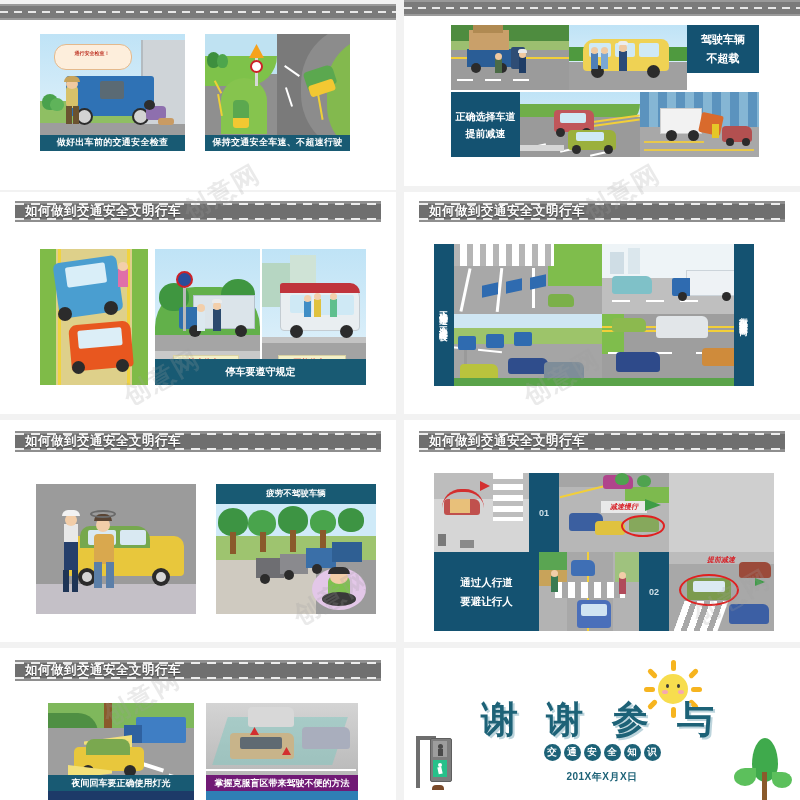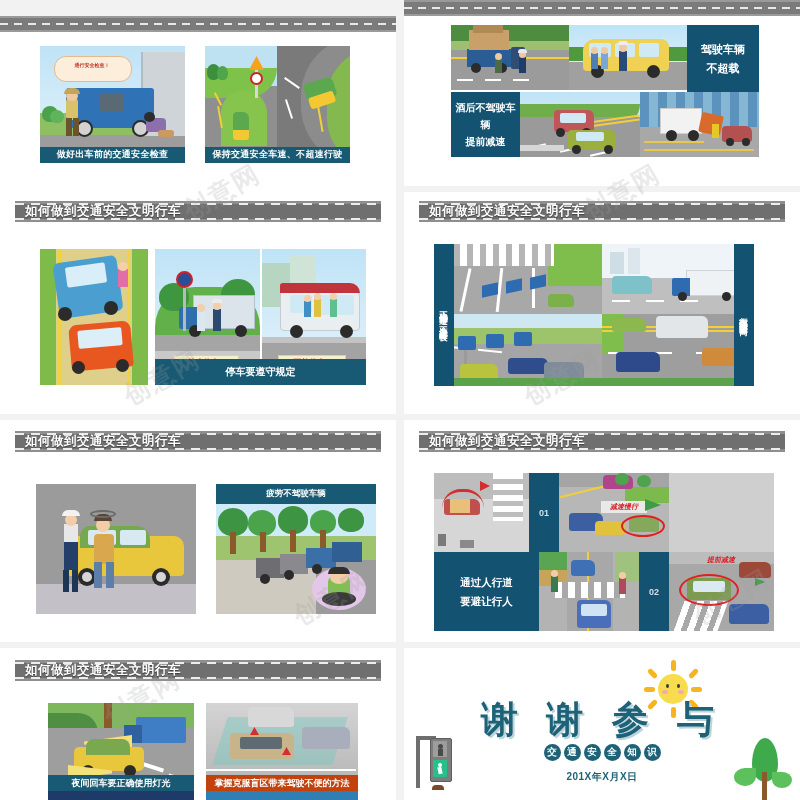--- a/index.html
+++ b/index.html
@@ -145,21 +145,21 @@
     font-size:26px;font-weight:bold;
     transform:rotate(-30deg);pointer-events:none;user-select:none;
     letter-spacing:2px;
   }
 </style>
 </head>
 <body>
 
 <div class="deck">
 
-  <div class="slide" style="left:0;top:16px;width:396px;height:186px;padding-left:8px;">
+  <div class="slide" style="left:0;top:4px;width:396px;height:186px;padding-left:8px;">
     <div class="roadbar"></div>
 
     <div class="pic" style="left:40px;top:30px;width:145px;height:117px;background:#bfe2ef;">
       <div class="sky"></div>
       <div style="position:absolute;left:0;bottom:28px;width:100%;height:22px;background:#8fbf63;"></div>
       <div style="position:absolute;left:0;bottom:0;width:100%;height:28px;background:#9d9d9d;"></div>
 
       <div style="position:absolute;right:0;top:6px;width:42px;height:84px;background:#cfd4d8;border-left:2px solid #b4bbc0;"></div>
 
       <div class="bus" style="left:26px;top:42px;width:88px;height:40px;background:#2f72b5;"></div>
@@ -256,27 +256,27 @@
 
       <div style="position:absolute;left:22px;top:28px;width:7px;height:16px;background:#4f7fb5;"></div>
       <div style="position:absolute;left:22px;top:22px;width:7px;height:7px;background:#f0c9a0;border-radius:50%;"></div>
       <div style="position:absolute;left:32px;top:28px;width:7px;height:16px;background:#7aa7d4;"></div>
       <div style="position:absolute;left:32px;top:22px;width:7px;height:7px;background:#f0c9a0;border-radius:50%;"></div>
       <div style="position:absolute;left:50px;top:26px;width:8px;height:20px;background:#2a4a78;"></div>
       <div style="position:absolute;left:50px;top:19px;width:8px;height:8px;background:#f0c9a0;border-radius:50%;"></div>
       <div style="position:absolute;left:49px;top:16px;width:10px;height:4px;background:#ececec;border-radius:3px 3px 0 0;"></div>
     </div>
 
-    <div class="panel" style="left:283px;top:25px;width:72px;height:67px;">
+    <div class="panel" style="left:283px;top:25px;width:72px;height:48px;">
       <div>驾驶车辆</div>
       <div>不超载</div>
     </div>
 
     <div class="panel" style="left:47px;top:92px;width:69px;height:65px;font-size:10px;">
-      <div>酒后不驾驶车辆</div>
+      <div>正确选择车道</div>
       <div>提前减速</div>
     </div>
 
     <div class="pic" style="left:116px;top:92px;width:120px;height:65px;background:#cfe7f5;">
       <div class="sky"></div>
       <div style="position:absolute;left:0;top:12px;width:100%;height:22px;background:#6fae4a;border-radius:0 0 30px 0;"></div>
       <div style="position:absolute;left:0;bottom:0;width:100%;height:40px;background:#9a9a9a;"></div>
       <div class="yellowline" style="left:40px;top:28px;width:80px;transform:rotate(-8deg);"></div>
       <div class="yellowline" style="left:40px;top:32px;width:80px;transform:rotate(-8deg);"></div>
       <div class="dash" style="left:10px;bottom:10px;width:16px;transform:rotate(-12deg);"></div>
@@ -653,21 +653,21 @@
       <div class="carbody" style="left:24px;top:30px;width:64px;height:26px;background:#c8b48a;"></div>
       <div class="win" style="left:34px;top:34px;width:42px;height:12px;background:#5f6a72;"></div>
       <div class="carbody" style="left:96px;top:24px;width:48px;height:22px;background:#a9aebd;"></div>
       <div style="position:absolute;left:44px;top:24px;width:9px;height:8px;background:#d32f2f;clip-path:polygon(50% 0,100% 100%,0 100%);"></div>
       <div style="position:absolute;left:76px;top:44px;width:9px;height:8px;background:#d32f2f;clip-path:polygon(50% 0,100% 100%,0 100%);"></div>
       <div class="dash" style="left:0;top:66px;width:150px;"></div>
       <div class="dash" style="left:10px;top:78px;width:26px;"></div>
       <div class="dash" style="left:56px;top:78px;width:26px;"></div>
       <div class="dash" style="left:102px;top:78px;width:26px;"></div>
     </div>
-    <div style="position:absolute;left:206px;top:127px;width:152px;height:16px;background:#c2410c;color:#fff;font-size:9px;font-weight:bold;display:flex;align-items:center;justify-content:center;">
+    <div style="position:absolute;left:206px;top:127px;width:152px;height:16px;background:#701a75;color:#fff;font-size:9px;font-weight:bold;display:flex;align-items:center;justify-content:center;">
       <span>掌握克服盲区带来驾驶不便的方法</span>
     </div>
     <div style="position:absolute;left:206px;top:143px;width:152px;height:9px;background:#2f7fb5;"></div>
   </div>
 
   <div class="slide" style="left:404px;top:648px;width:396px;height:152px;">
     <div class="thanks">
 
       <div style="position:absolute;left:240px;top:12px;width:58px;height:58px;">
         <div class="sunface" style="left:14px;top:14px;width:30px;height:30px;"></div>

